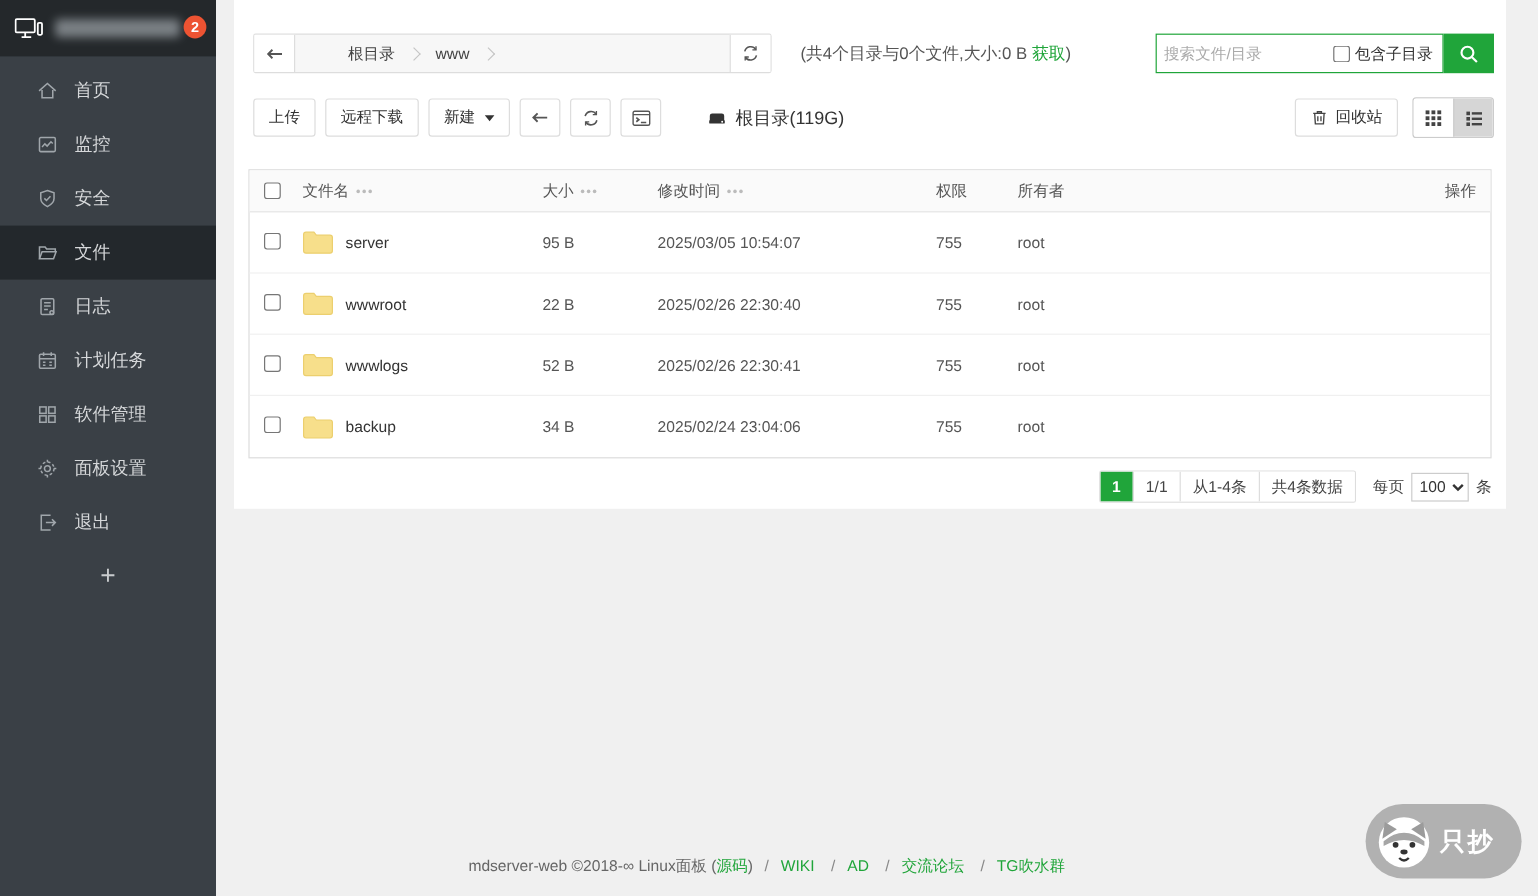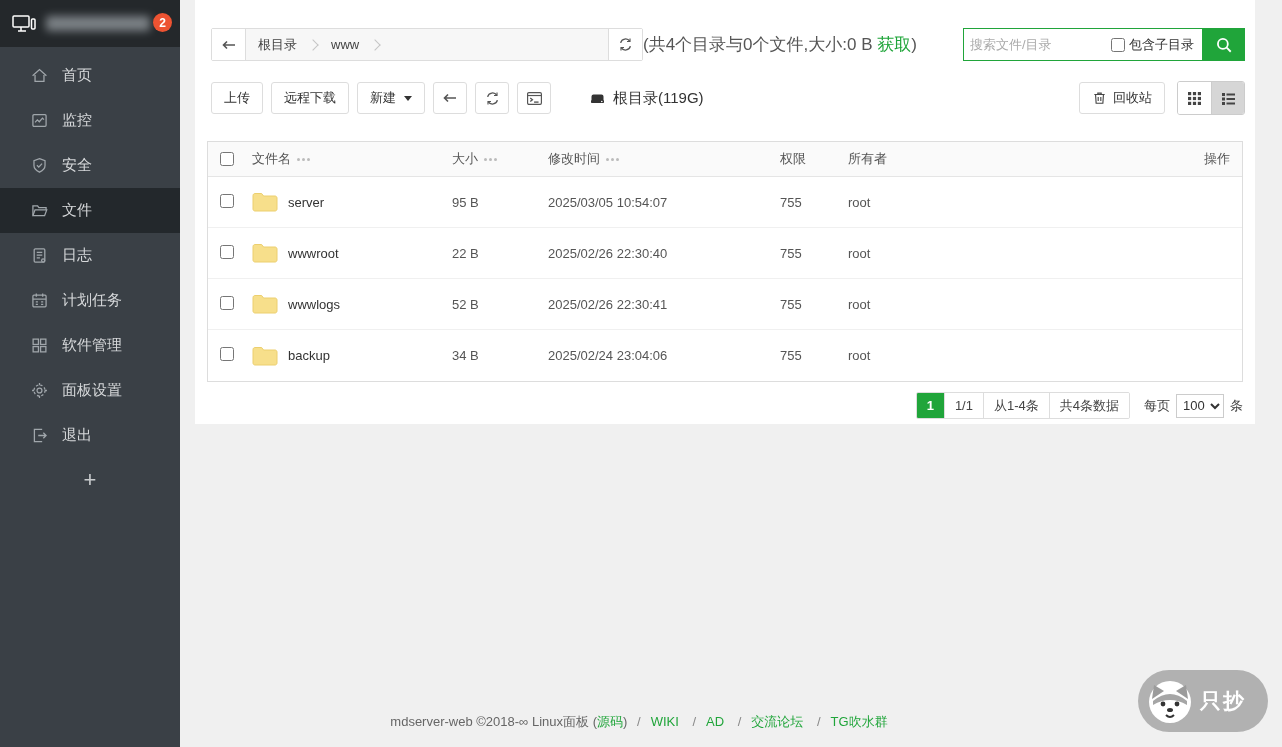--- a/index.html
+++ b/index.html
@@ -27,30 +27,30 @@
     color:#c8cbcd; font-size:22px; cursor:pointer; }
 
   
   .panel { position:absolute; left:195px; top:0; width:1060px; height:424px;
     background:#fff; }
 
   
   .top-row { position:absolute; top:28px; left:16px; right:10px; height:33px;
     display:flex; align-items:center; }
   .crumb-bar { width:432px; height:33px; border:1px solid #ddd; border-radius:2px;
-    background:#f7f7f7; display:flex; align-items:stretch; }
+    background:#f7f7f7; display:flex; align-items:stretch;gap:32px; }
   .crumb-btn { width:34px; display:flex; align-items:center; justify-content:center;
     background:#fff; color:#555; cursor:pointer; }
   .crumb-btn.left { border-right:1px solid #ddd; }
   .crumb-btn.right { border-left:1px solid #ddd; margin-left:auto; }
   .crumb-items { display:flex; align-items:center; padding-left:12px; font-size:13px; color:#444; }
   .crumb-item { cursor:pointer; }
   .crumb-sep { width:8px; height:8px; border-top:1px solid #c5c5c5; border-right:1px solid #c5c5c5;
     transform:rotate(45deg); margin:0 14px 0 12px; }
-  .stats { margin-left:0; font-size:17px; color:#555; white-space:nowrap; }
+  .stats { margin-left:24px; font-size:14px; color:#555; white-space:nowrap; }
   .stats a { color:#20a53a; text-decoration:none; cursor:pointer; }
 
   .search-box { margin-left:auto; display:flex; height:33px; }
   .search-wrap { display:flex; align-items:center; width:240px; height:33px;
     border:1px solid #20a53a; background:#fff; padding:0 8px 0 6px; }
   .search-wrap input[type=text] { border:none; outline:none; flex:1; min-width:0;
     font-size:13px; color:#333; }
   .search-wrap input[type=text]::placeholder { color:#aaa; }
   .search-sub { display:flex; align-items:center; font-size:13px; color:#333; gap:4px; }
   .search-btn { width:42px; height:33px; border:none; cursor:pointer;

